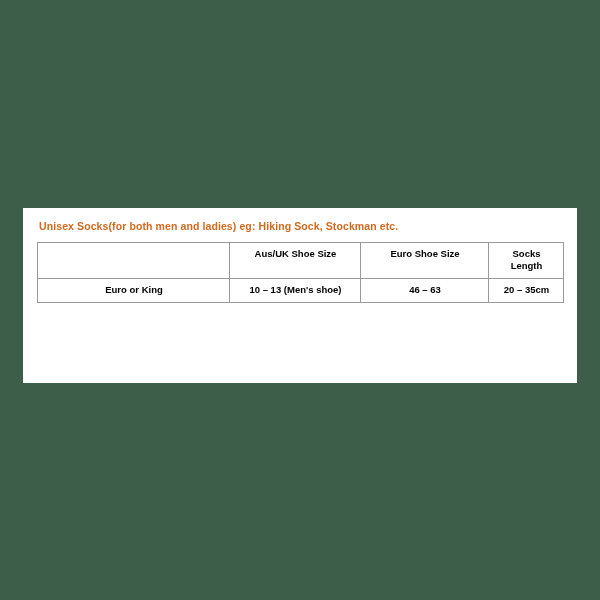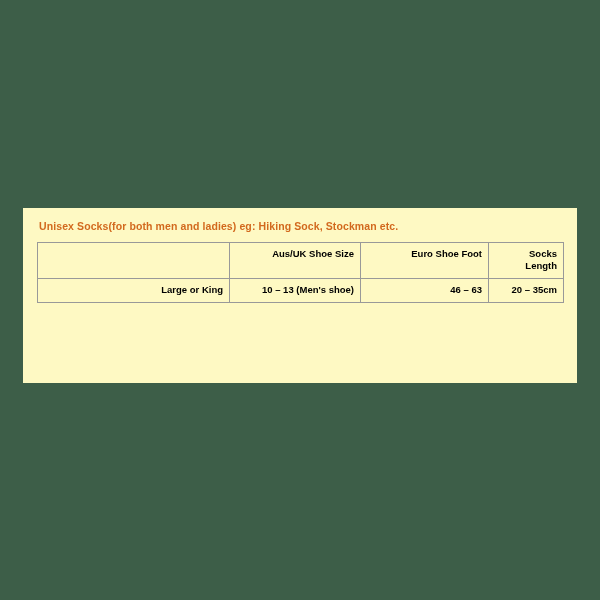--- a/index.html
+++ b/index.html
@@ -12,21 +12,21 @@
     background: #3d5e48;
     font-family: "Liberation Sans", sans-serif;
     overflow: hidden;
   }
   .page {
     position: absolute;
     left: 23px;
     top: 208px;
     width: 554px;
     height: 175px;
-    background: #fef9c3;
+    background: #ffffff;
     box-sizing: border-box;
     padding: 12px 14px 10px 14px;
   }
   .title {
     color: #d2691e;
     font-size: 10.5px;
     font-weight: bold;
     letter-spacing: 0.1px;
     margin: 0 0 9px 2px;
     line-height: 1.2;
@@ -37,21 +37,21 @@
     table-layout: fixed;
   }
   table.size-table td, table.size-table th {
     border: 1px solid #999999;
     vertical-align: top;
     padding: 5px 6px 5px 7px;
     font-size: 9.5px;
     font-weight: bold;
     color: #000000;
     line-height: 1.35;
-    text-align: right;
+    text-align: center;
   }
   table.size-table thead th {
     height: 16px;
   }
   col.c0 { width: 192px; }
   col.c1 { width: 131px; }
   col.c2 { width: 128px; }
   col.c3 { width: 75px; }
   .cellline { display: block; white-space: nowrap; }
   .hdr-empty { }
@@ -68,27 +68,27 @@
     <colgroup>
       <col class="c0">
         <col class="c1">
         <col class="c2">
         <col class="c3">
     </colgroup>
     <thead>
       <tr>
         <th class="hdr-empty"></th>
         <th>Aus/UK Shoe Size</th>
-        <th>Euro Shoe Foot</th>
+        <th>Euro Shoe Size</th>
         <th>Socks Length</th>
       </tr>
     </thead>
     <tbody>
       <tr>
-        <td>Large or King</td>
+        <td>Euro or King</td>
         <td>
           <span class="cellline">10 – 13 (Men's shoe)</span>
         </td>
         <td>
           <span class="cellline">46 – 63</span>
         </td>
         <td>
           <span class="cellline">20 – 35cm</span>
         </td>
       </tr>

